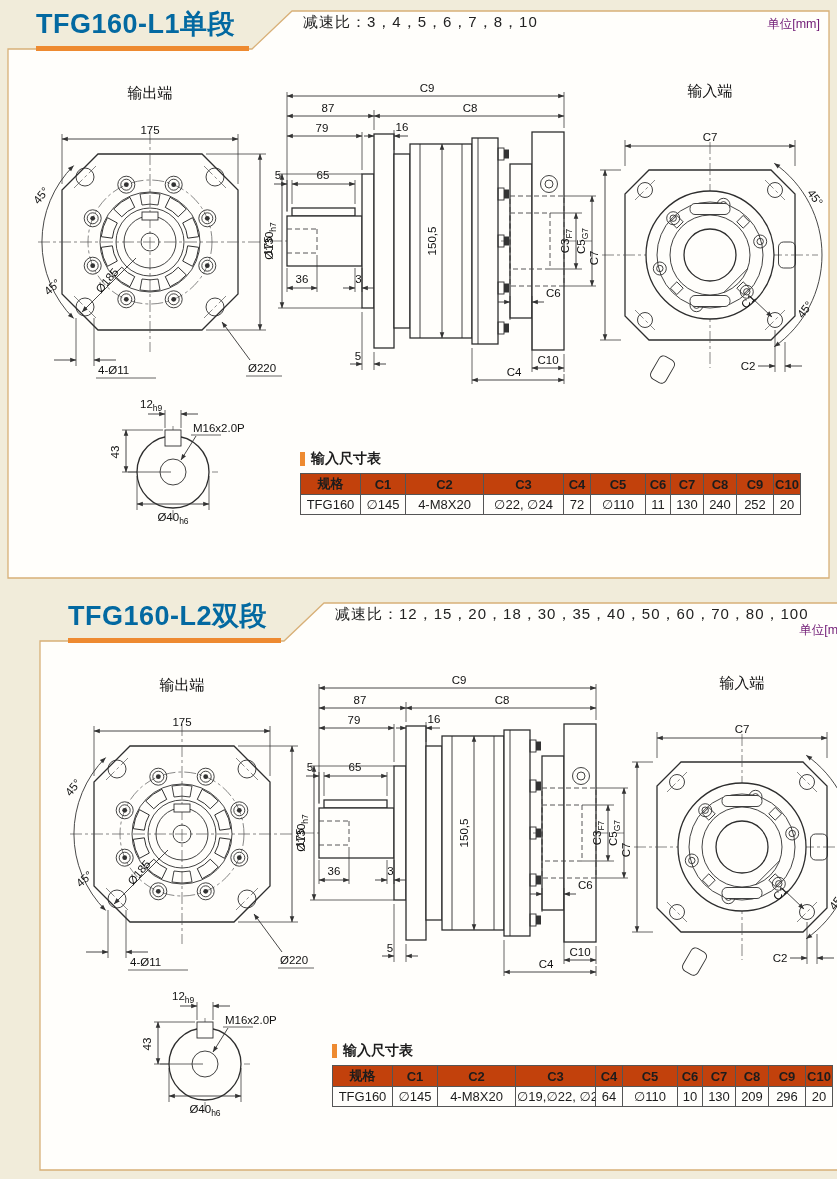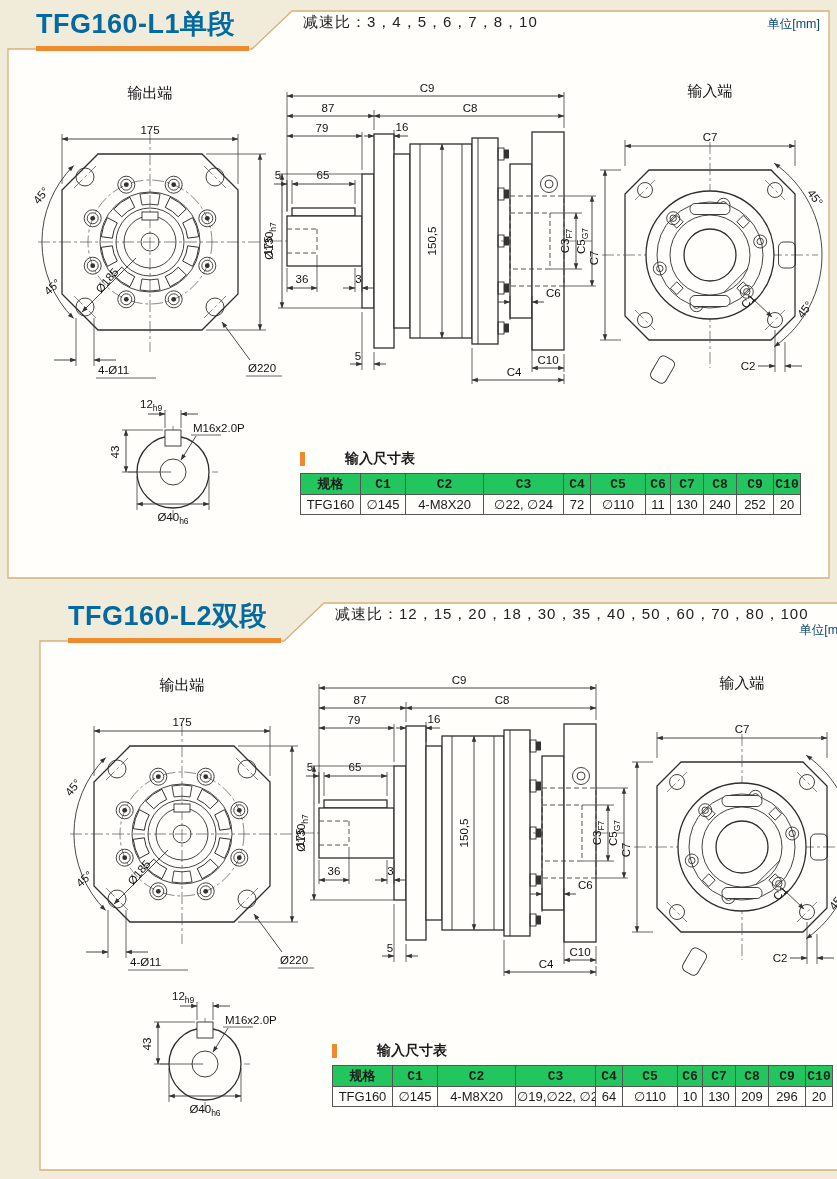--- a/index.html
+++ b/index.html
@@ -19,39 +19,39 @@
     position:absolute;left:36px;top:6px;
     font-size:27px;font-weight:bold;letter-spacing:.5px;color:#0369a1;
     white-space:nowrap;
   }
   .ratio{
     position:absolute;left:303px;top:13px;
     font-size:15px;color:#222;letter-spacing:1px;white-space:nowrap;
   }
   .unit{
     position:absolute;right:17px;top:16px;
-    font-size:12.5px;color:#0c4a6e;white-space:nowrap;
+    font-size:12.5px;color:#701a75;white-space:nowrap;
   }
   #sec2 .unit{top:30px;}
   .v-output{position:absolute;left:10px;top:82px;}
   .v-side{position:absolute;left:262px;top:76px;}
   .v-input{position:absolute;left:588px;top:80px;}
   .v-shaft{position:absolute;left:76px;top:388px;}
   .tbl-wrap{position:absolute;left:300px;top:450px;width:508px;}
-  .tbl-title{font-size:14px;font-weight:bold;margin-bottom:5px;display:flex;align-items:center;gap:34px;}
+  .tbl-title{font-size:14px;font-weight:bold;margin-bottom:5px;display:flex;align-items:center;}
   .tbl-title .bar{display:inline-block;width:5px;height:14px;background:#ee8a30;margin-right:6px;}
   table.dims{
     border-collapse:collapse;table-layout:fixed;width:500px;
     font-size:13px;text-align:center;background:#fffefb;
   }
   table.dims th,table.dims td{
     border:1px solid #555;padding:1px 1px;height:17px;
     overflow:hidden;white-space:nowrap;
   }
-  table.dims th{background:#22c55e;font-weight:bold;font-family:Liberation Mono, monospace;}
+  table.dims th{background:#c2410c;font-weight:bold;}
   
   .ol{fill:none;stroke:#2e2e2e;stroke-width:1.3;}
   .ol2{fill:none;stroke:#2e2e2e;stroke-width:0.9;}
   .fw{fill:#fffefb;}
   .cl{fill:none;stroke:#555;stroke-width:0.7;stroke-dasharray:12 3 3 3;}
   .hid{fill:none;stroke:#444;stroke-width:0.9;stroke-dasharray:5 3;}
   .ext{stroke:#333;stroke-width:0.75;fill:none;}
   .dim{stroke:#333;stroke-width:0.9;fill:none;
        marker-start:url(#ma);marker-end:url(#ma);}
   .dimo{stroke:#333;stroke-width:0.9;fill:none;marker-end:url(#ma);}

